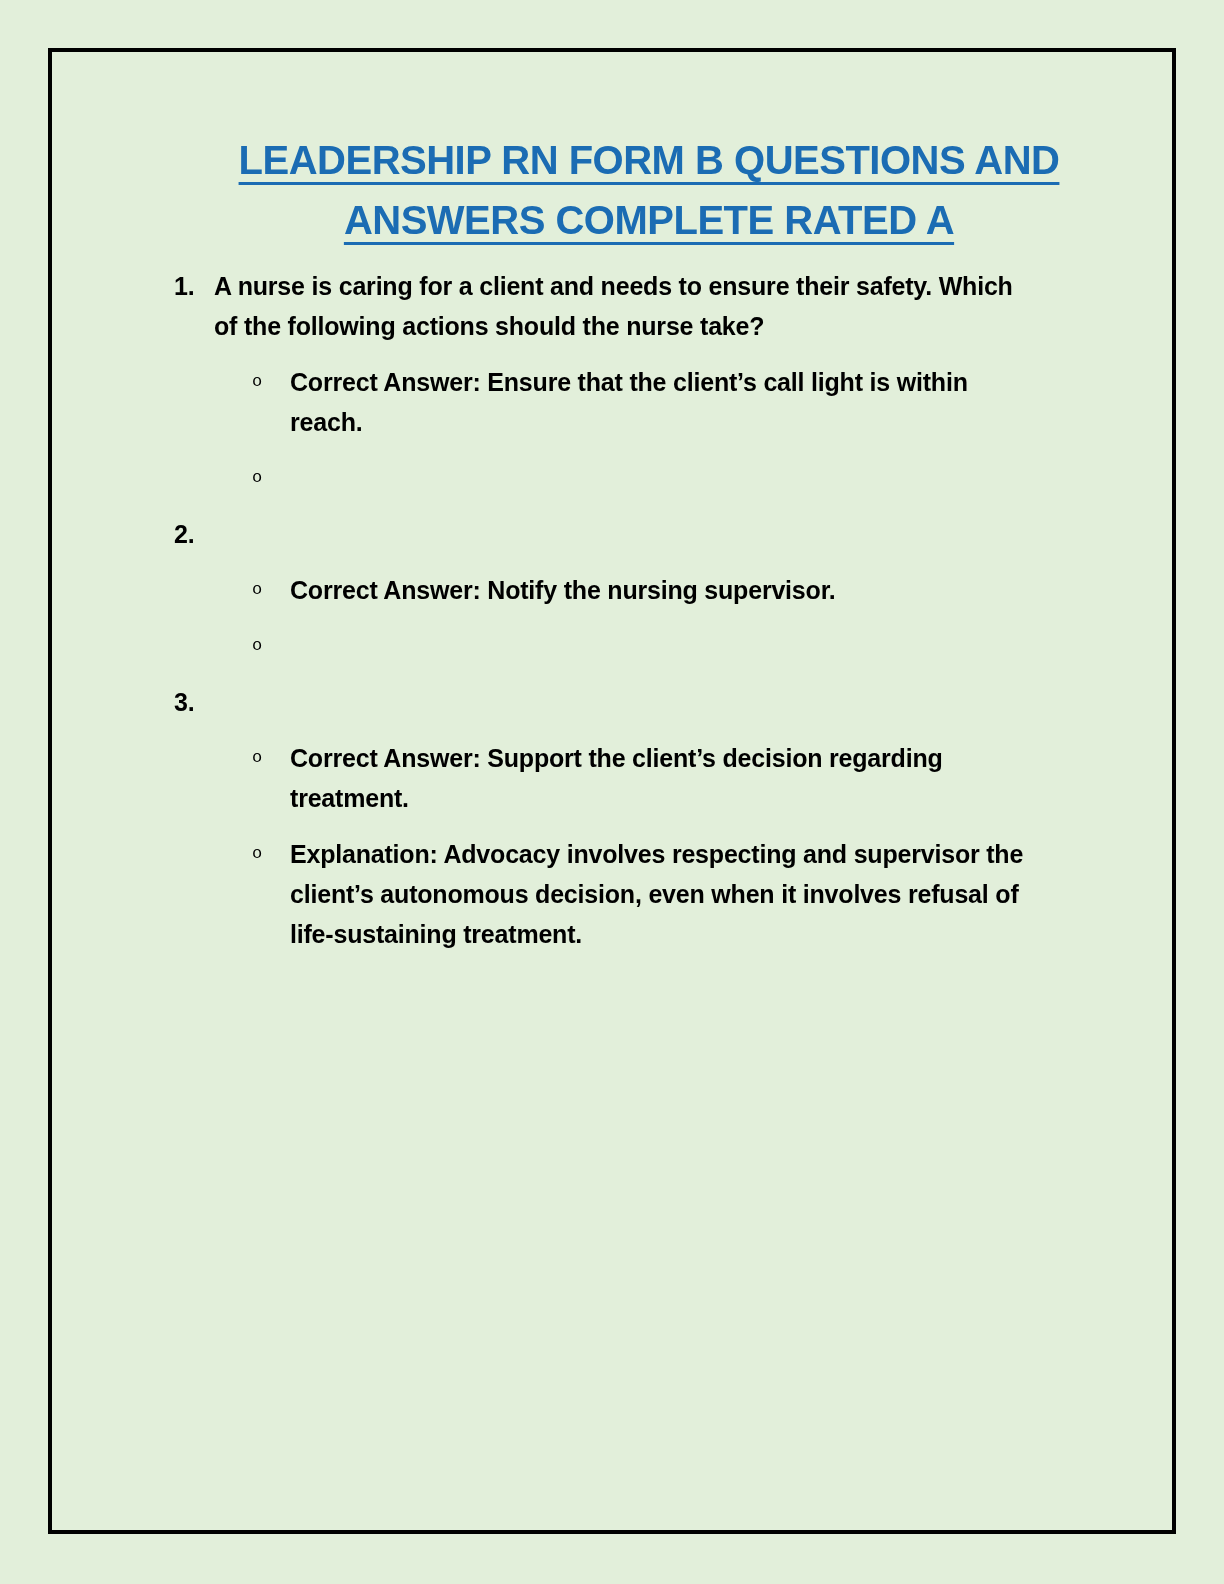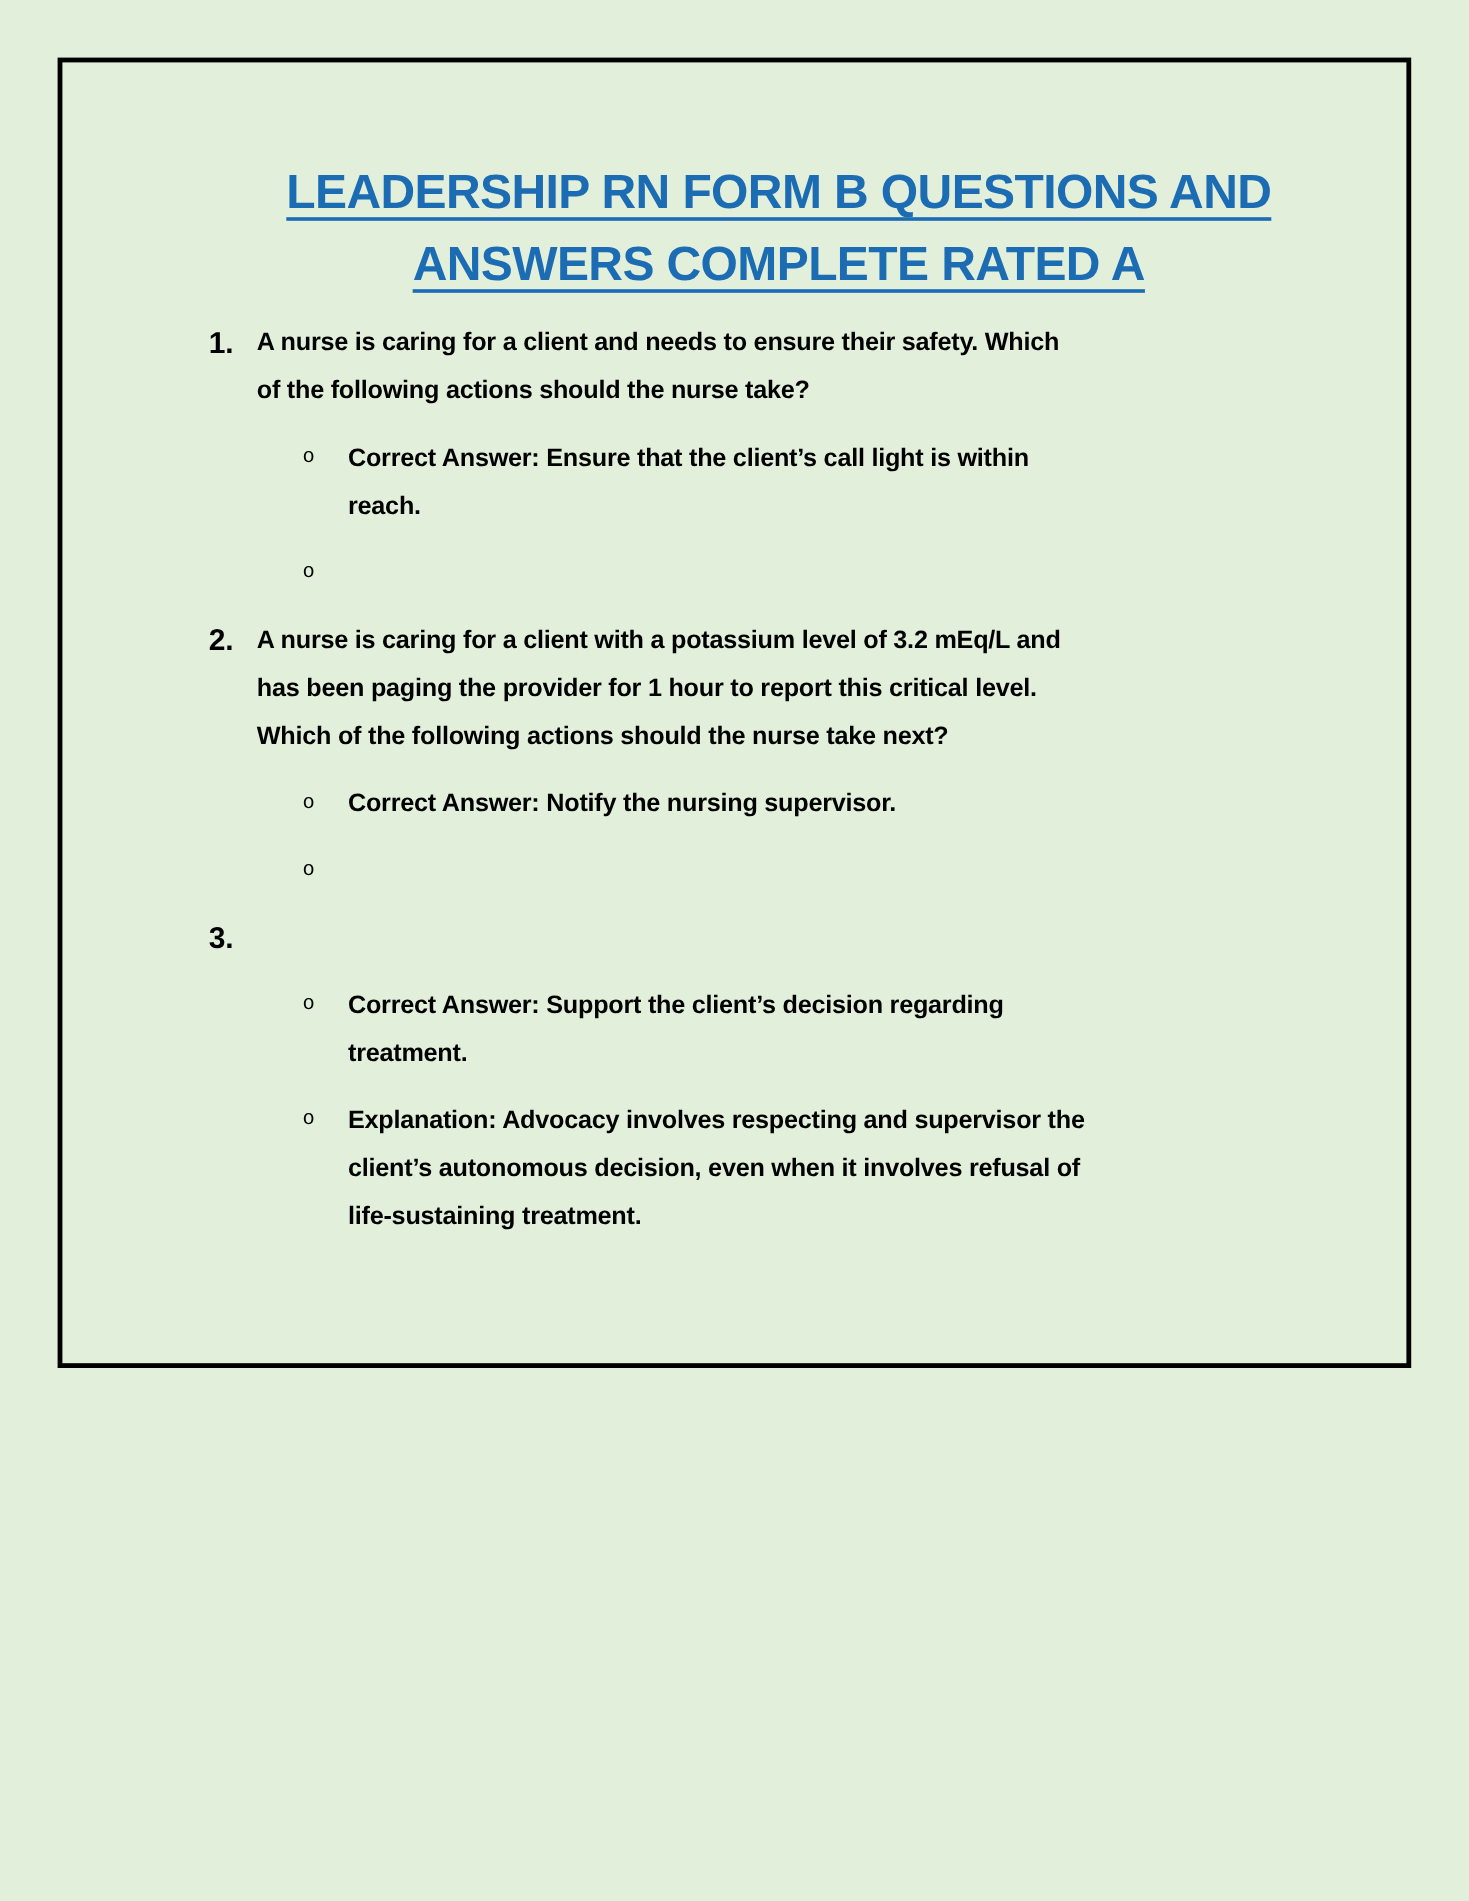--- a/index.html
+++ b/index.html
@@ -11,21 +11,21 @@
     background: var(--page-bg, #e2efda);
     font-family: "Liberation Sans", sans-serif;
     color: var(--body-color, #000000);
     overflow: hidden;
   }
   .frame {
     position: absolute;
     left: 48px;
     top: 48px;
     width: 1128px;
-    height: 1092px;
+    height: 1486px;
     border: 4px solid var(--frame-border, #000000);
   }
   .content {
     padding: 78px 48px 0 122px;
   }
   .doc-title {
     color: var(--title-color, #1b6cb3);
     font-weight: bold;
     font-size: 40px;
     line-height: 60px;
@@ -41,21 +41,21 @@
   .q-row { display: flex; }
   .q-num {
     flex: 0 0 40px;
     font-weight: bold;
     font-size: 25px;
     line-height: 40px;
     letter-spacing: -0.2px;
   }
   .q-text, .b-text {
     font-weight: bold;
-    font-size: 21px;
+    font-size: 25px;
     line-height: 40px;
     letter-spacing: -0.2px;
     white-space: pre-line;
   }
   .bullet-item {
     display: flex;
     margin-top: 16px;
     padding-left: 78px;
   }
   .b-marker {
@@ -89,23 +89,20 @@
 
   <div class="bullet-item">
     <span class="b-marker">o</span>
   </div>
 </div>
   </div>
 
   <div class="question-item">
     <div class="q-row">
       <span class="q-num">2.</span>
-      <div class="q-text">A nurse is caring for a client with a potassium level of 3.2 mEq/L and
-has been paging the provider for 1 hour to report this critical level.
-Which of the following actions should the nurse take next?</div>
     </div>
     <div class="bullet-list">
   <div class="bullet-item">
     <span class="b-marker">o</span>
     <div class="b-text">Correct Answer: Notify the nursing supervisor.</div>
   </div>
 
   <div class="bullet-item">
     <span class="b-marker">o</span>
   </div>

